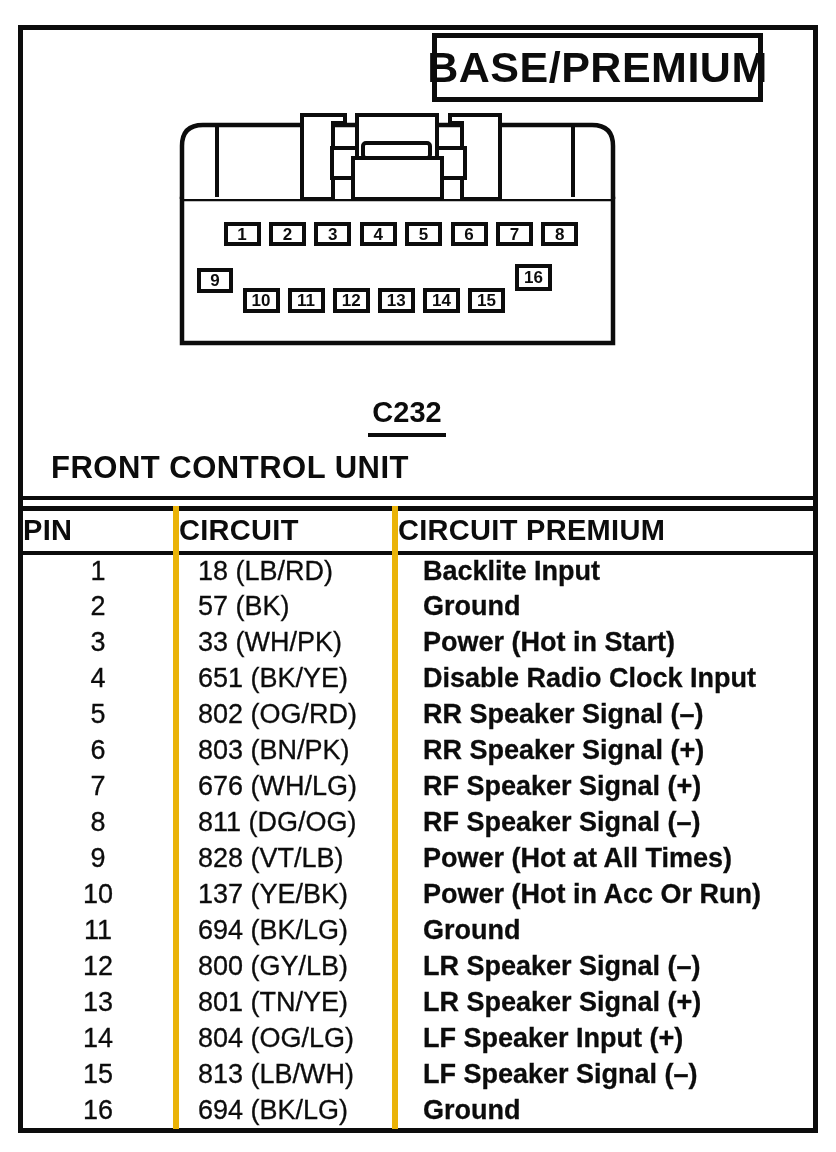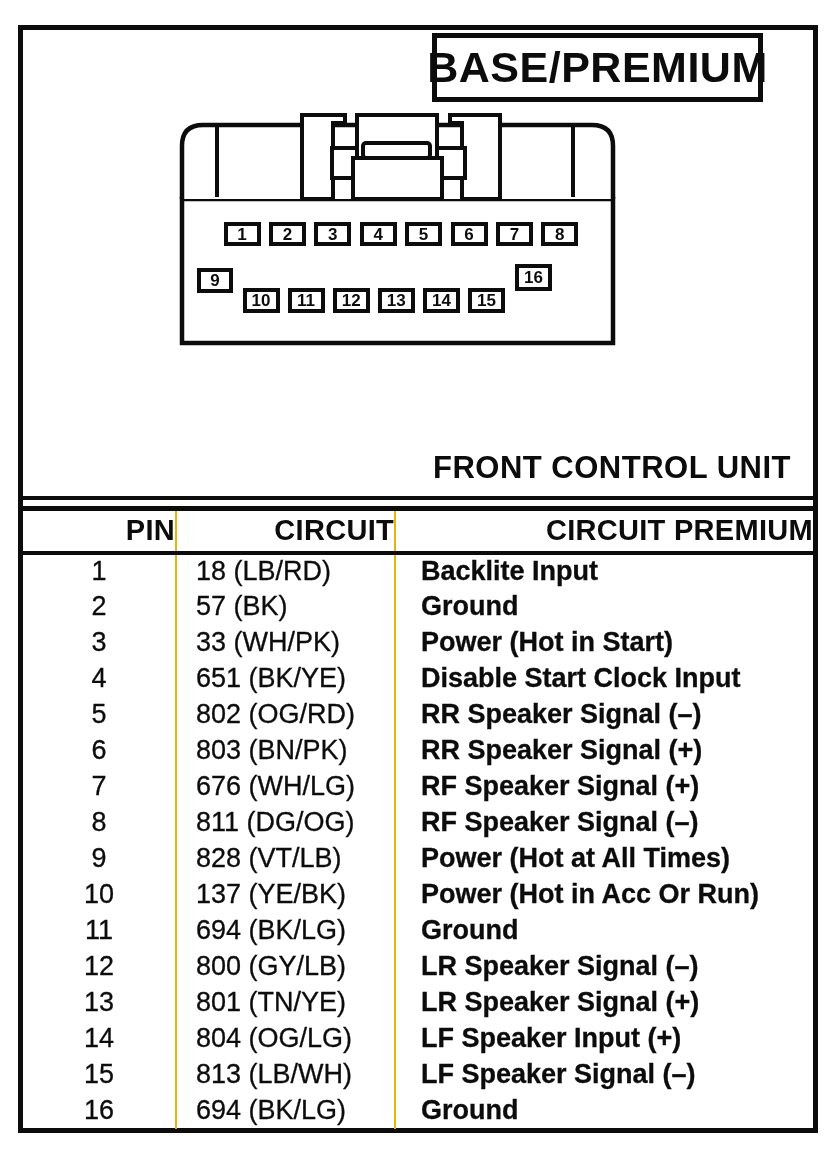--- a/index.html
+++ b/index.html
@@ -53,24 +53,25 @@
     font-weight: bold;
   }
   .connector-id span {
     display: inline-block;
     border-bottom: 4px solid #0c0c0c;
     padding: 0 4px 4px 4px;
   }
   .connector-name {
     position: absolute;
     left: 0; top: 420px; width: 768px;
-    text-align: right;
+    text-align: left;
     font-size: 31px;
     font-weight: bold;
     letter-spacing: 0.5px;
+    padding-left: 28px;
   }
   .section-divider {
     position: absolute;
     left: -5px; right: -5px; top: 466px;
     border-top: 4px solid #0c0c0c;
   }
   
   table.pinout {
     position: absolute;
     left: 0; top: 476px;
@@ -80,26 +81,26 @@
   }
   table.pinout col.c-pin  { width: 153px; }
   table.pinout col.c-cir  { width: 219px; }
   table.pinout col.c-fun  { width: 418px; }
   table.pinout th {
     border-top: 5px solid #0c0c0c;
     border-bottom: 4px solid #0c0c0c;
     height: 44px;
     font-size: 29px;
     font-weight: bold;
-    text-align: right;
+    text-align: left;
     vertical-align: middle;
     letter-spacing: 0.3px;
   }
   table.pinout th + th, table.pinout td + td {
-    border-left: 2px solid #eab308;
+    border-left: 6px solid #eab308;
   }
   table.pinout td {
     font-size: 27px;
     height: 36px;
     vertical-align: middle;
     -webkit-text-stroke: 0.3px #0c0c0c;
     white-space: nowrap;
   }
   table.pinout td.pin { text-align: center; }
   table.pinout td.circuit { padding-left: 19px; }
@@ -152,20 +153,23 @@
         <div class="pin-box" style="left: 67.5px; top: 180px; width: 37px; height: 25px;">10</div>
         <div class="pin-box" style="left: 112.6px; top: 180px; width: 37px; height: 25px;">11</div>
         <div class="pin-box" style="left: 157.7px; top: 180px; width: 37px; height: 25px;">12</div>
         <div class="pin-box" style="left: 202.8px; top: 180px; width: 37px; height: 25px;">13</div>
         <div class="pin-box" style="left: 247.9px; top: 180px; width: 37px; height: 25px;">14</div>
         <div class="pin-box" style="left: 293px; top: 180px; width: 37px; height: 25px;">15</div>
         <div class="pin-box" style="left: 340px; top: 156px; width: 37px; height: 27px;">16</div>
       </div>
   </div>
 
+  <div class="connector-id">
+    <span>C232</span>
+  </div>
 
   <div class="connector-name">FRONT CONTROL UNIT</div>
 
   <div class="section-divider"></div>
 
   <table class="pinout">
     <colgroup>
       <col class="c-pin">
         <col class="c-cir">
         <col class="c-fun">
@@ -189,21 +193,21 @@
           <td class="function">Ground</td>
         </tr>
         <tr>
           <td class="pin">3</td>
           <td class="circuit">33 (WH/PK)</td>
           <td class="function">Power (Hot in Start)</td>
         </tr>
         <tr>
           <td class="pin">4</td>
           <td class="circuit">651 (BK/YE)</td>
-          <td class="function">Disable Start Clock Input</td>
+          <td class="function">Disable Radio Clock Input</td>
         </tr>
         <tr>
           <td class="pin">5</td>
           <td class="circuit">802 (OG/RD)</td>
           <td class="function">RR Speaker Signal (–)</td>
         </tr>
         <tr>
           <td class="pin">6</td>
           <td class="circuit">803 (BN/PK)</td>
           <td class="function">RR Speaker Signal (+)</td>

